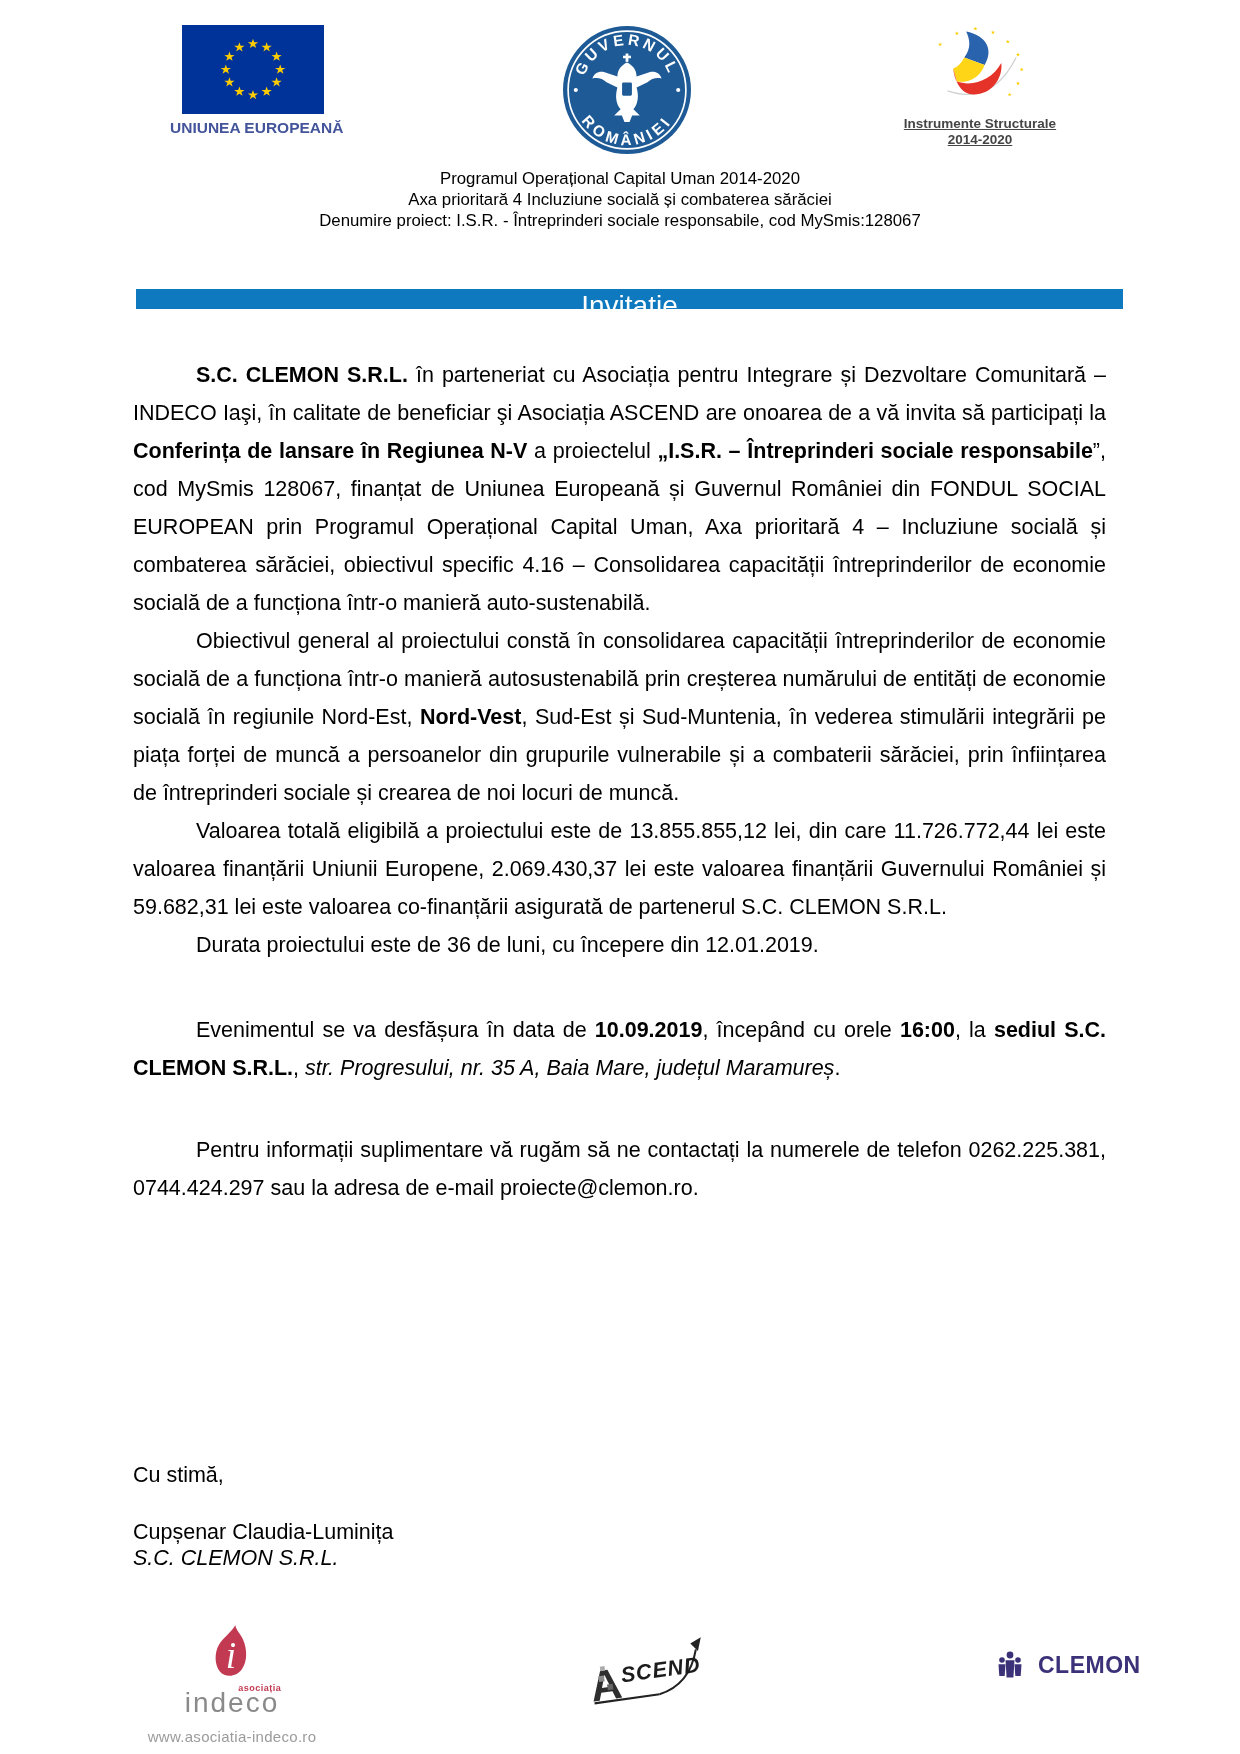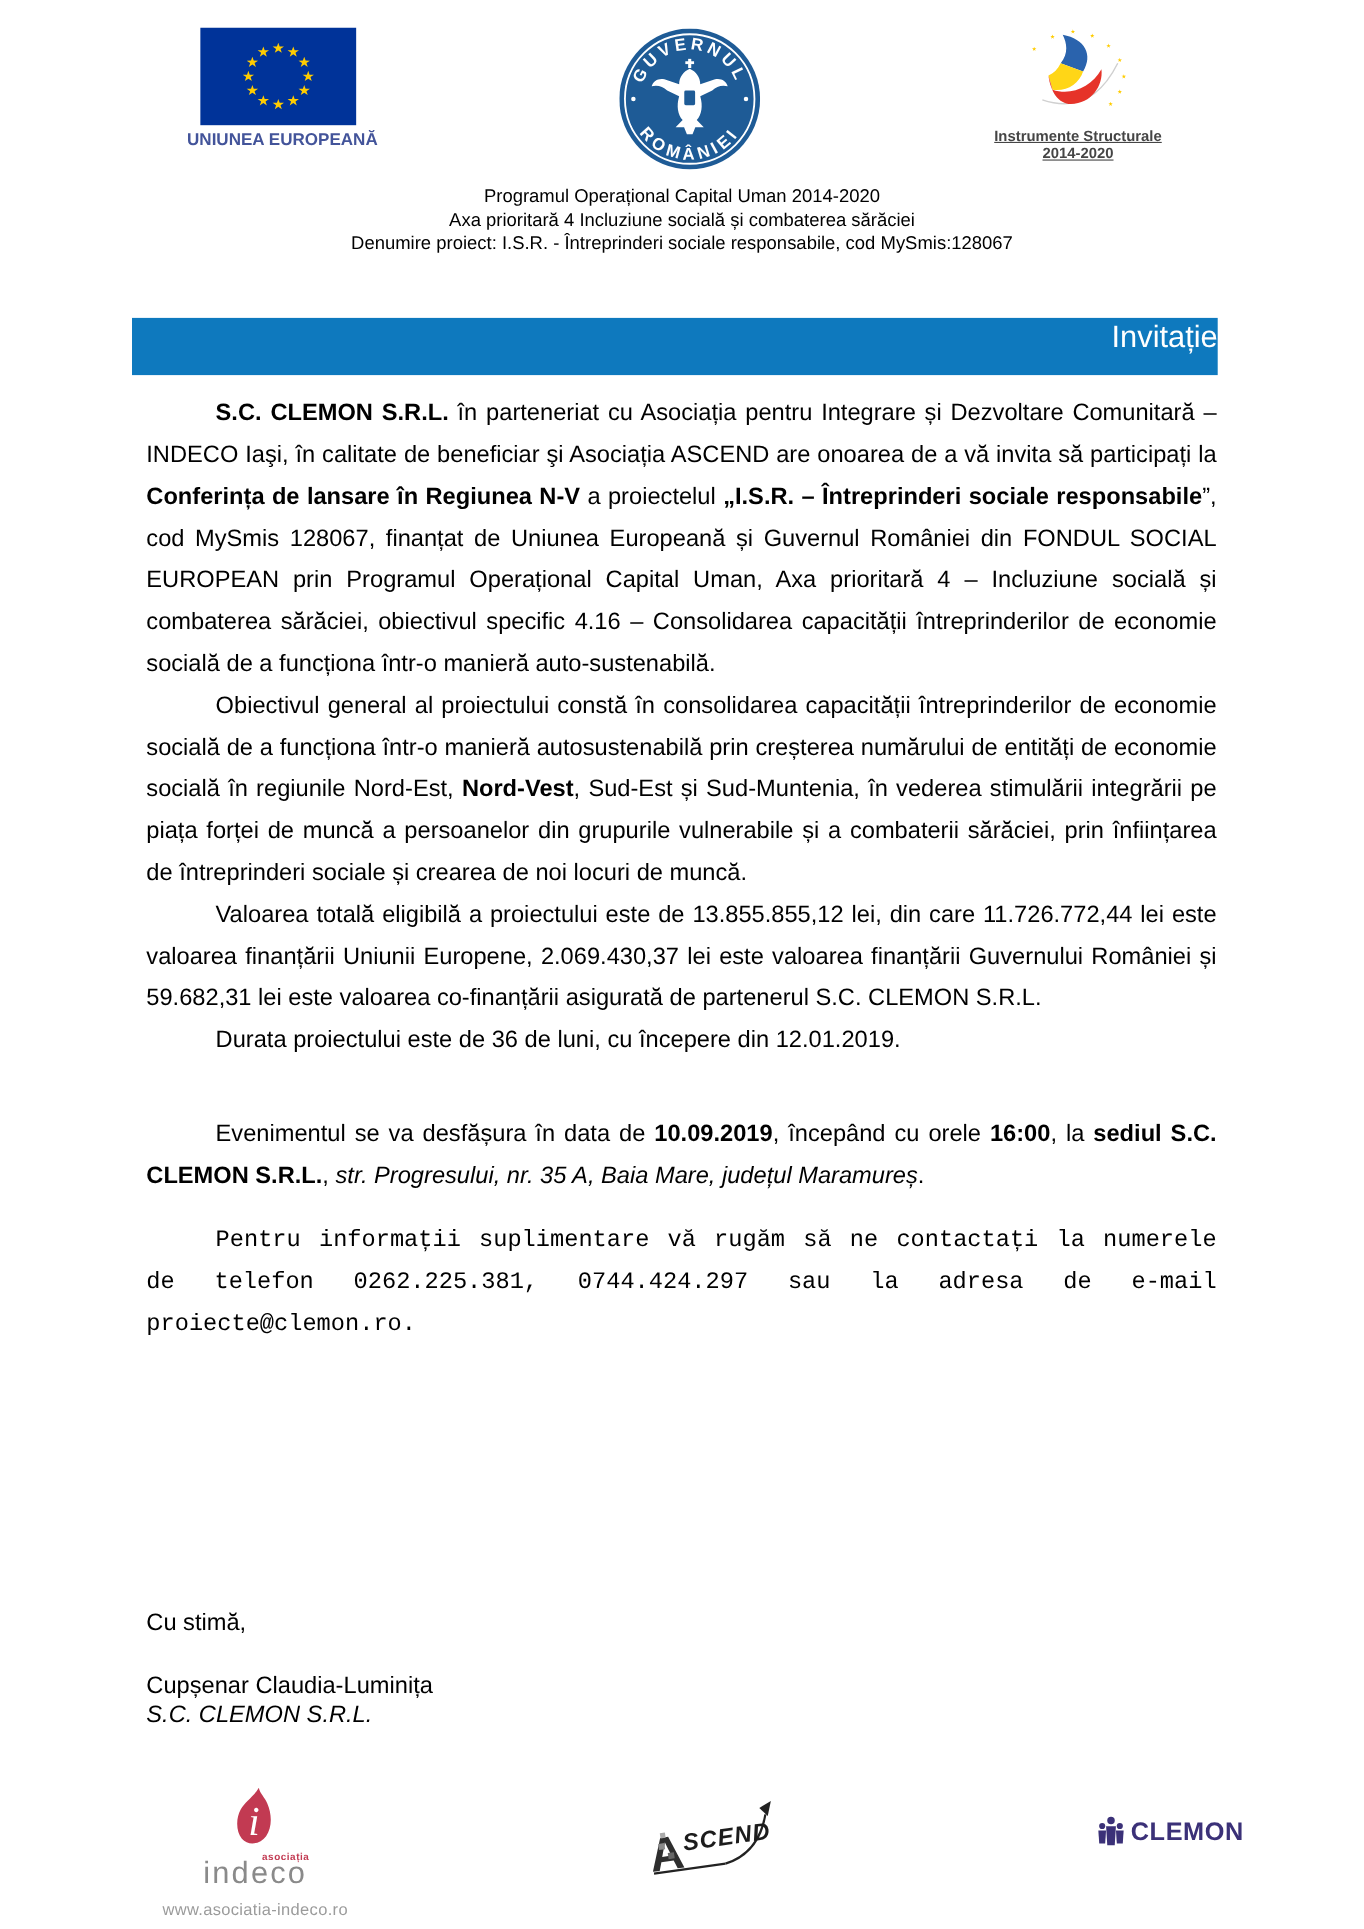--- a/index.html
+++ b/index.html
@@ -29,50 +29,50 @@
   .is-caption { margin-top:2px; font-size:13.5px; font-weight:bold; color:#454545; line-height:16px;text-decoration:underline; }
 
   
   .program-lines {
     position:absolute; top:168px; left:0; width:1240px;
     text-align:center; font-size:16.8px; line-height:21px; color:#000;
   }
 
   
   .banner {
-    position:absolute; top:289px; left:120px; width:987px; height:52px;
-    background:#0e79be; color:#ffffff; text-align:right;
+    position:absolute; top:289px; left:136px; width:987px; height:20px;
+    background:#0e79be; color:#ffffff; text-align:center;
     font-size:28px; line-height:34px;
   }
 
   
   .body-text {
     position:absolute; top:356px; left:133px; width:973px;
     font-size:21.5px; line-height:38px; text-align:justify;
   }
   .body-text p { margin:0; text-indent:63px; }
   .body-text p.gap-event { margin-top:47px; }
-  .body-text p.gap-contact { margin-top:22px;font-family:Liberation Mono, monospace; }
+  .body-text p.gap-contact { margin-top:44px; }
 
   
   .signature { position:absolute; left:133px; top:1462px; font-size:21.5px; line-height:26.5px; }
   .signature .closing { margin-bottom:30px; }
 
   
   .indeco { position:absolute; left:142px; top:1624px; width:180px; display:flex; flex-direction:column; align-items:center; }
   .indeco-drop { display:block; width:44px; height:62px; }
   .indeco-word { position:relative; display:inline-block; margin-top:1px; }
   .indeco-asoc { position:absolute; top:-4px; right:-2px; font-size:9px; font-weight:bold; color:#c23a52; letter-spacing:0.5px; }
   .indeco-name { font-size:28px; color:#8a8a8a; letter-spacing:2px; }
   .indeco-url { margin-top:9px; font-size:15px; color:#9b9b9b; letter-spacing:0.3px; white-space:nowrap; }
 
   .ascend { position:absolute; left:578px; top:1636px; }
   .ascend-logo { display:block; width:150px; height:78px; }
 
-  .clemon { position:absolute; left:995px; top:1650px; display:flex; align-items:center; gap:3px; }
+  .clemon { position:absolute; left:995px; top:1650px; display:flex; align-items:center; gap:13px; }
   .clemon-people { display:block; width:30px; height:30px; }
   .clemon-text { font-size:23px; font-weight:bold; color:#3b3178; letter-spacing:0.5px; }
 </style>
 </head>
 <body>
 
 <div class="page">
 
   <div class="eu-block">
     <svg class="eu-flag" viewBox="0 0 60 40" preserveAspectRatio="none">

